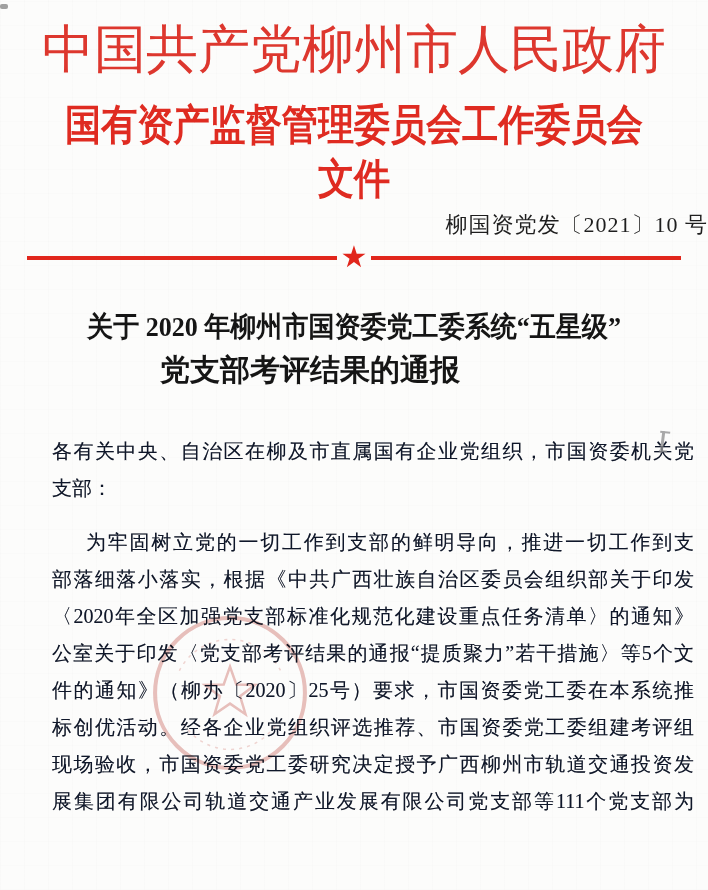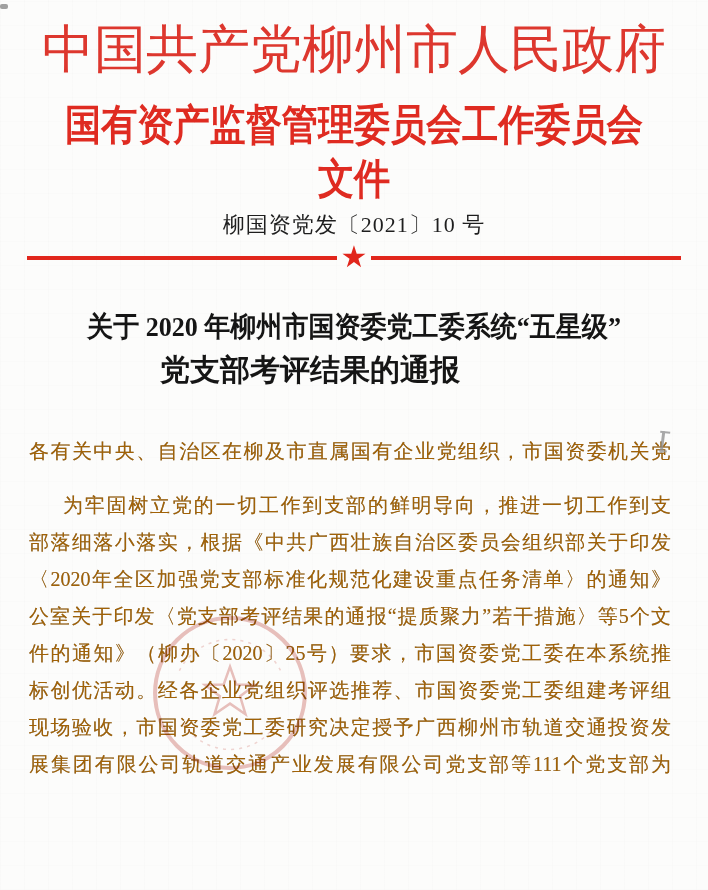--- a/index.html
+++ b/index.html
@@ -28,21 +28,21 @@
   .org-line2{
     position:absolute;top:98px;left:0;width:708px;
     text-align:center;
     font-size:42px;line-height:54px;font-weight:700;
     color:#df2b21;
     transform:scaleX(0.86);
     transform-origin:50% 50%;
   }
   .doc-number{
     position:absolute;top:209px;left:0;width:708px;
-    text-align:center;
+    text-align:right;
     font-size:22px;line-height:32px;
     color:#1e1e1e;
     letter-spacing:1px;
   }
   .divider{
     position:absolute;top:244px;left:27px;width:654px;height:28px;
     display:flex;align-items:center;
   }
   .divider .seg{flex:1;height:4px;background:#e1261c;}
   .divider .star{
@@ -57,23 +57,23 @@
     text-align:center;
     font-size:28px;line-height:42px;font-weight:700;color:#151515;
     transform:scaleX(0.93);transform-origin:50% 50%;
   }
   .title-line2{
     position:absolute;top:348px;left:0;width:620px;
     text-align:center;
     font-size:30px;line-height:44px;font-weight:700;color:#151515;
   }
   .body-text{
-    position:absolute;top:433px;left:29px;width:642px;
+    position:absolute;top:433px;left:52px;width:642px;
     font-size:20px;line-height:37px;
-    color:#a16207;
+    color:#0f172a;
     text-shadow:0 0 0.6px rgba(40,40,40,0.45);
   }
   .body-line{
     text-align:justify;
     text-align-last:justify;
     height:37px;overflow:visible;
   }
   .body-line.end-short{text-align-last:left;}
   .body-line.indent{text-indent:34px;margin-top:17px;}
   
@@ -118,20 +118,21 @@
     <div class="seg"></div>
     <div class="star">★</div>
     <div class="seg"></div>
   </div>
 
   <div class="title-line1">关于 2020 年柳州市国资委党工委系统“五星级”</div>
   <div class="title-line2">党支部考评结果的通报</div>
 
   <div class="body-text">
     <div class="body-line">各有关中央、自治区在柳及市直属国有企业党组织，市国资委机关党</div>
+    <div class="body-line end-short">支部：</div>
     <div class="body-line indent">为牢固树立党的一切工作到支部的鲜明导向，推进一切工作到支</div>
     <div class="body-line">部落细落小落实，根据《中共广西壮族自治区委员会组织部关于印发</div>
     <div class="body-line">〈2020年全区加强党支部标准化规范化建设重点任务清单〉的通知》</div>
     <div class="body-line">公室关于印发〈党支部考评结果的通报“提质聚力”若干措施〉等5个文</div>
     <div class="body-line">件的通知》（柳办〔2020〕25号）要求，市国资委党工委在本系统推</div>
     <div class="body-line">标创优活动。经各企业党组织评选推荐、市国资委党工委组建考评组</div>
     <div class="body-line">现场验收，市国资委党工委研究决定授予广西柳州市轨道交通投资发</div>
     <div class="body-line">展集团有限公司轨道交通产业发展有限公司党支部等111个党支部为</div>
   </div>
 

